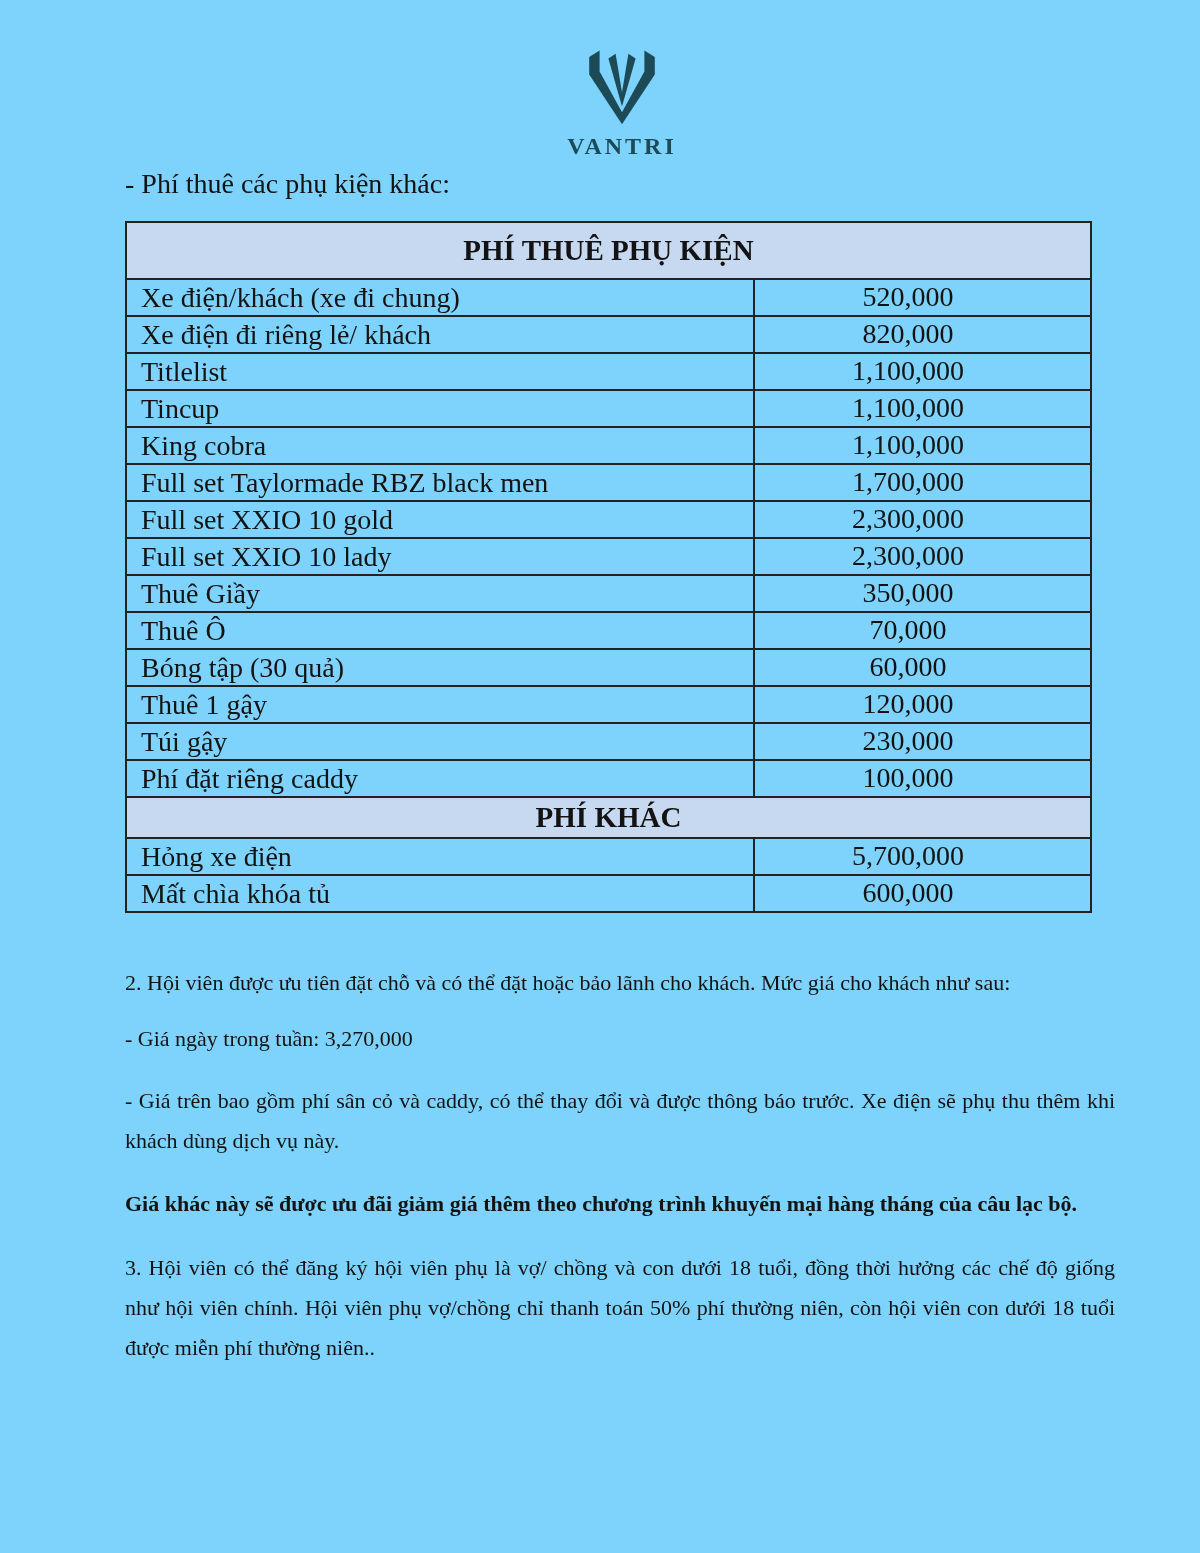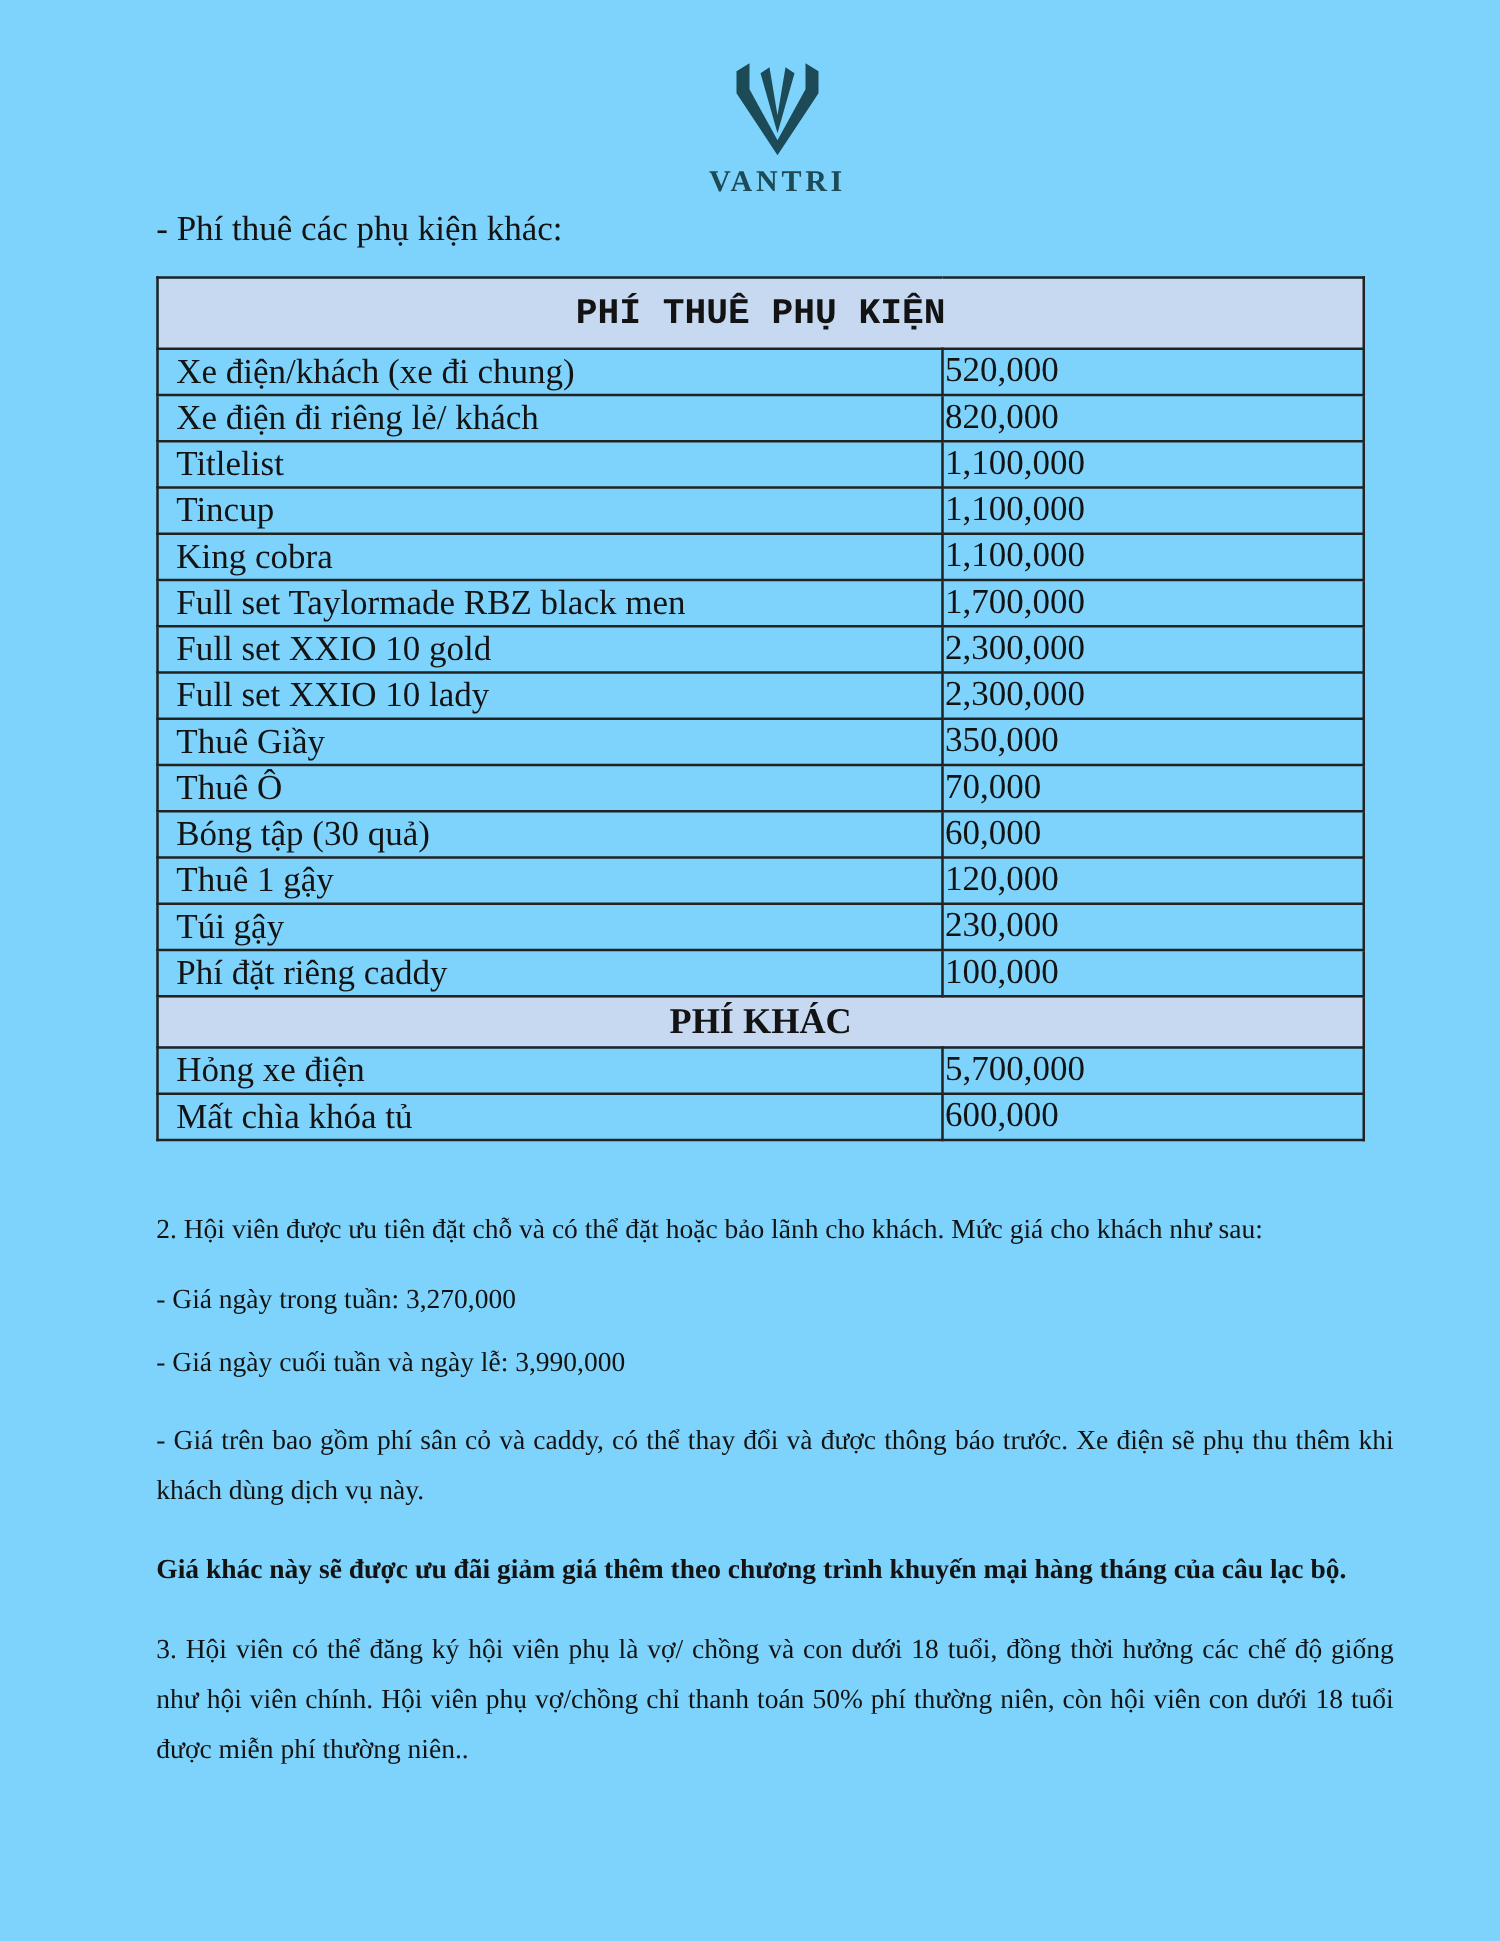--- a/index.html
+++ b/index.html
@@ -41,33 +41,33 @@
     width:965px;
     margin:21px 0 0 125px;
   }
   .fee-table td {
     border:2px solid #222222;
     font-size:28px;
     overflow:hidden;
     white-space:nowrap;
   }
   .fee-table tr { height:28px; }
-  tr.header-row { height:57px;font-family:Liberation Mono, monospace; }
+  tr.header-row { height:57px; }
   tr.header-row td, tr.header-row-small td {
     background:#c6d9f1;
     text-align:center;
     font-weight:bold;
     font-size:29px;
   }
   tr.header-row-small { height:41px; }
   tr.section-row { height:38px; }
   tr.section-row td { font-weight:bold; padding-left:14px; }
   td.label-cell { padding-left:14px; vertical-align:middle; }
   td.value-cell {
-    text-align:left;
+    text-align:center;
     padding-right:30px;
     vertical-align:bottom;
     padding-bottom:2px;
   }
   
   .body-text {
     margin-left:125px;
     width:990px;
     font-size:22px;
     line-height:40px;
@@ -176,19 +176,18 @@
       <tr>
         <td class="label-cell">Mất chìa khóa tủ</td>
         <td class="value-cell">600,000</td>
       </tr>
     </tbody>
   </table>
 
   <div class="body-text">
     <p class="para-justify para-2">2. Hội viên được ưu tiên đặt chỗ và có thể đặt hoặc bảo lãnh cho khách. Mức giá cho khách như sau:</p>
     <p class="bullet-1">- Giá ngày trong tuần: 3,270,000</p>
-    <p class="bullet-2">- Giá ngày cuối tuần và ngày lễ: 3,990,000</p>
     <p class="para-justify note">- Giá trên bao gồm phí sân cỏ và caddy, có thể thay đổi và được thông báo trước. Xe điện sẽ phụ thu thêm khi khách dùng dịch vụ này.</p>
     <p class="para-justify promo">Giá khác này sẽ được ưu đãi giảm giá thêm theo chương trình khuyến mại hàng tháng của câu lạc bộ.</p>
     <p class="para-justify para-3">3. Hội viên có thể đăng ký hội viên phụ là vợ/ chồng và con dưới 18 tuổi, đồng thời hưởng các chế độ giống như hội viên chính. Hội viên phụ vợ/chồng chỉ thanh toán 50% phí thường niên, còn hội viên con dưới 18 tuổi được miễn phí thường niên..</p>
   </div>
 
 </div>
 
 </body></html>

